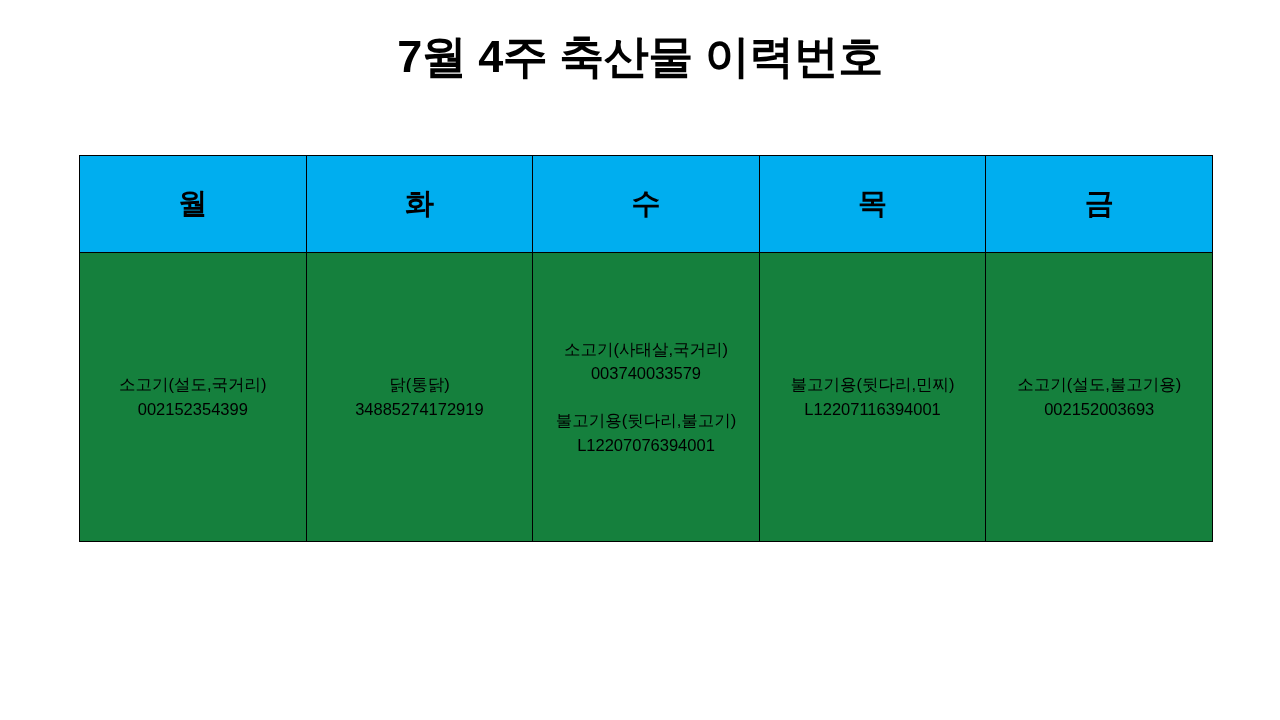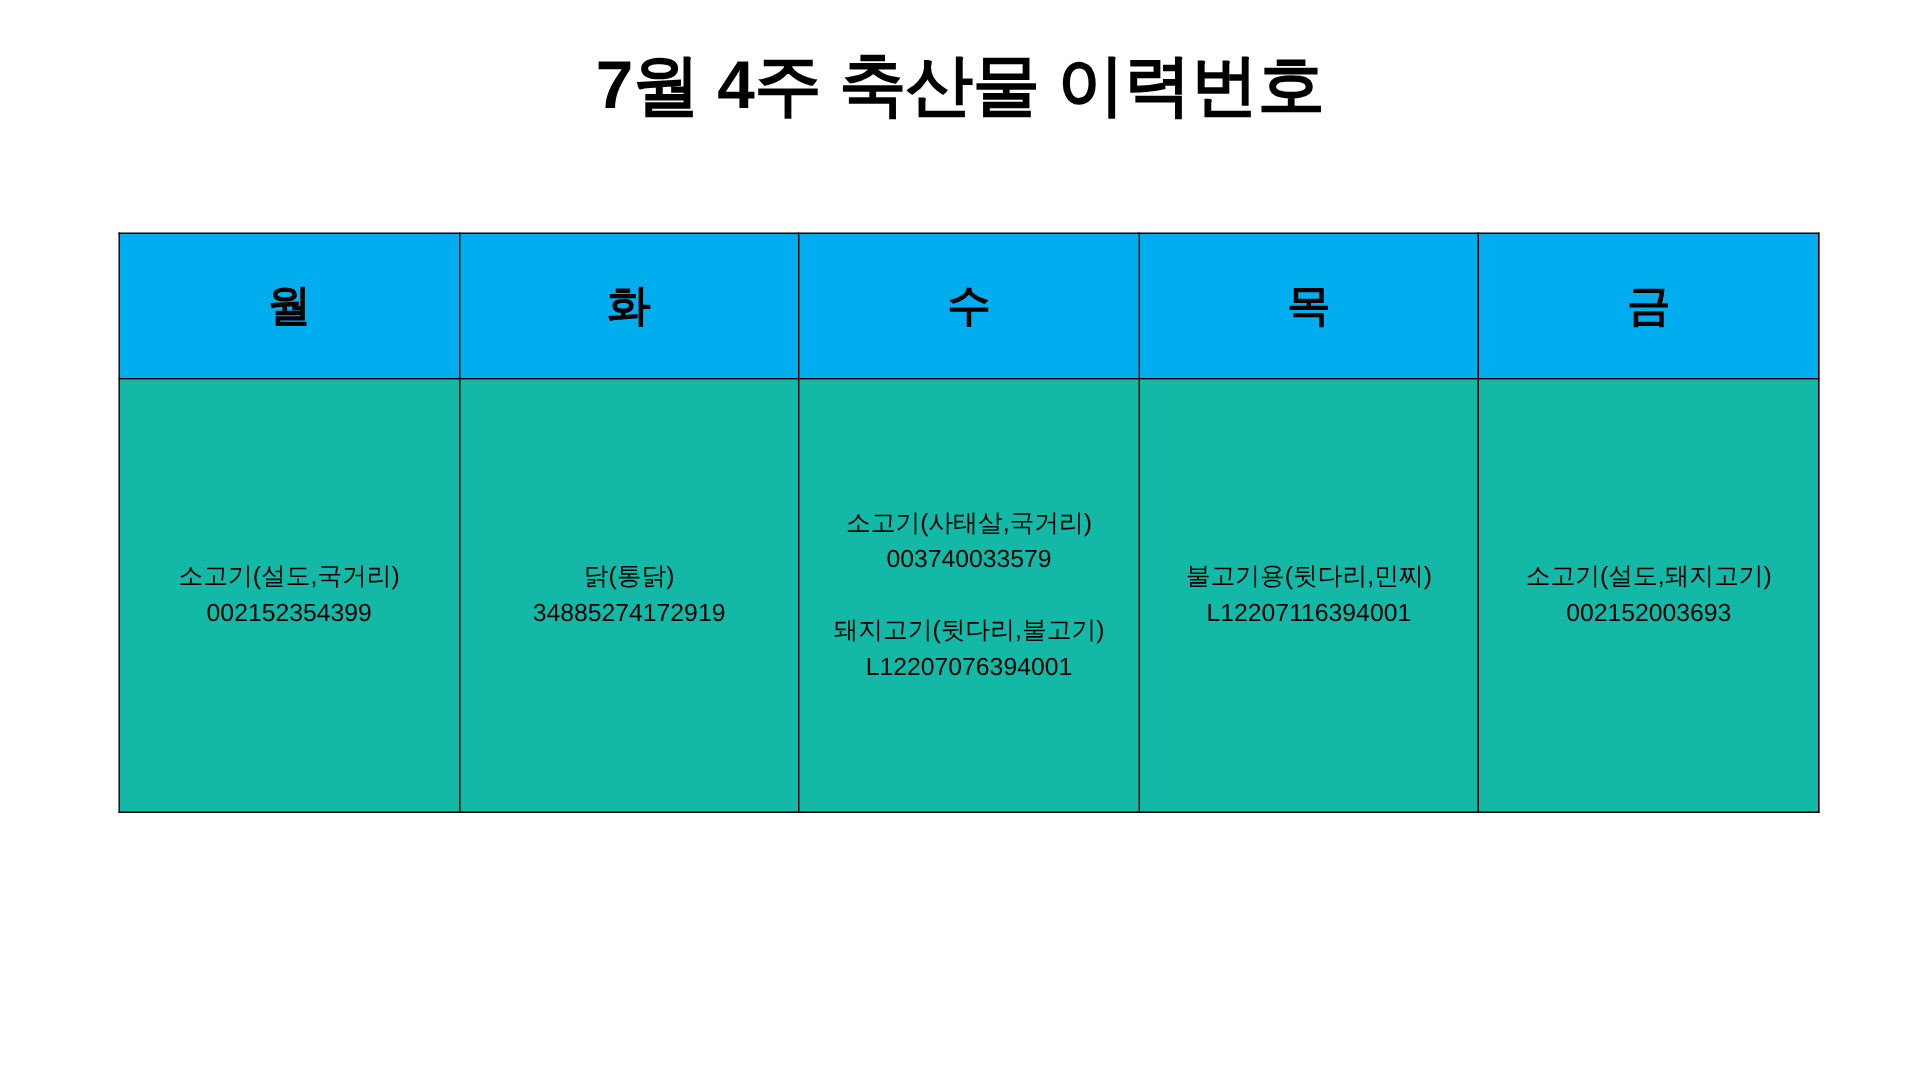--- a/index.html
+++ b/index.html
@@ -51,21 +51,21 @@
   }
   table.schedule th {
     background: #00AEEF;
     height: 94px;
     font-size: 29px;
     font-weight: bold;
     color: #000000;
   }
   table.schedule td {
     height: 280px;
-    background: #14b8a6;
+    background: #15803d;
     font-size: 16.5px;
     font-weight: normal;
     line-height: 1.5;
     padding: 4px 6px;
   }
   .entry {
     margin: 0;
   }
   .entry + .entry {
     margin-top: 22px;
@@ -109,35 +109,35 @@
               <span class="entry-code">34885274172919</span>
             </div>
           </td>
 
           <td>
             <div class="entry">
               <span class="entry-name">소고기(사태살,국거리)</span>
               <span class="entry-code">003740033579</span>
             </div>
             <div class="entry">
-              <span class="entry-name">돼지고기(뒷다리,불고기)</span>
+              <span class="entry-name">불고기용(뒷다리,불고기)</span>
               <span class="entry-code">L12207076394001</span>
             </div>
           </td>
 
           <td>
             <div class="entry">
               <span class="entry-name">불고기용(뒷다리,민찌)</span>
               <span class="entry-code">L12207116394001</span>
             </div>
           </td>
 
           <td>
             <div class="entry">
-              <span class="entry-name">소고기(설도,돼지고기)</span>
+              <span class="entry-name">소고기(설도,불고기용)</span>
               <span class="entry-code">002152003693</span>
             </div>
           </td>
 
         </tr>
       </tbody>
     </table>
   </div>
 
 </div>

